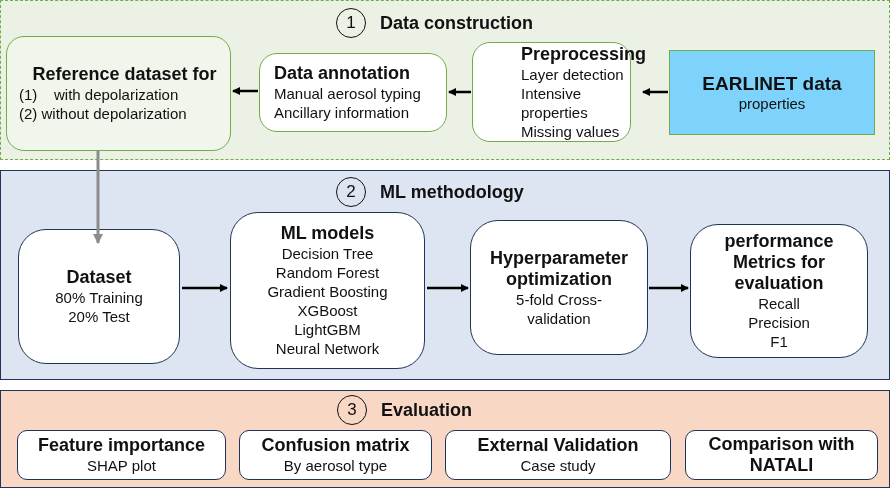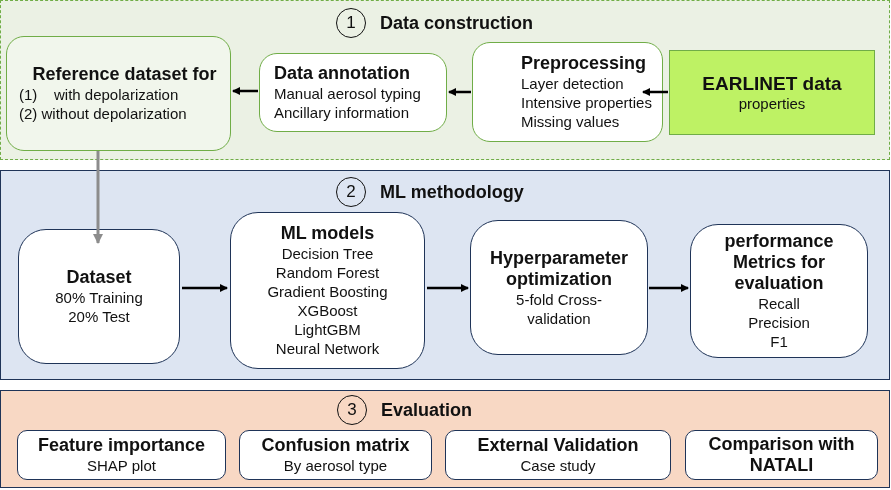--- a/index.html
+++ b/index.html
@@ -42,28 +42,28 @@
   <div class="l" style="white-space:pre;">(1)    with depolarization</div>
   <div class="l">(2) without depolarization</div>
 </div>
 
 <div class="abs box gbox left-al" style="left:259px; top:53px; width:188px; height:79px;">
   <div class="t">Data annotation</div>
   <div class="l">Manual aerosol typing</div>
   <div class="l">Ancillary information</div>
 </div>
 
-<div class="abs box gbox left-al" style="left:472px; top:42px; width:191px; height:100px;padding-left:48px;">
+<div class="abs box gbox left-al" style="left:472px; top:42px; width:159px; height:100px;padding-left:48px;">
   <div class="t">Preprocessing</div>
   <div class="l">Layer detection</div>
   <div class="l">Intensive properties</div>
   <div class="l">Missing values</div>
 </div>
 
-<div class="abs box" style="left:669px; top:50px; width:206px; height:85px; background:#bef264; border:1.5px solid #70ad47;">
+<div class="abs box" style="left:669px; top:50px; width:206px; height:85px; background:#7dd3fc; border:1.5px solid #70ad47;">
   <div class="t" style="font-size:19px;">EARLINET data</div>
   <div class="l">properties</div>
 </div>
 
 <div class="abs section2"></div>
 <div class="abs sec-title" style="left:336px; top:177px;">
   <span class="circle">2</span>
   <span>ML methodology</span>
 </div>
 

